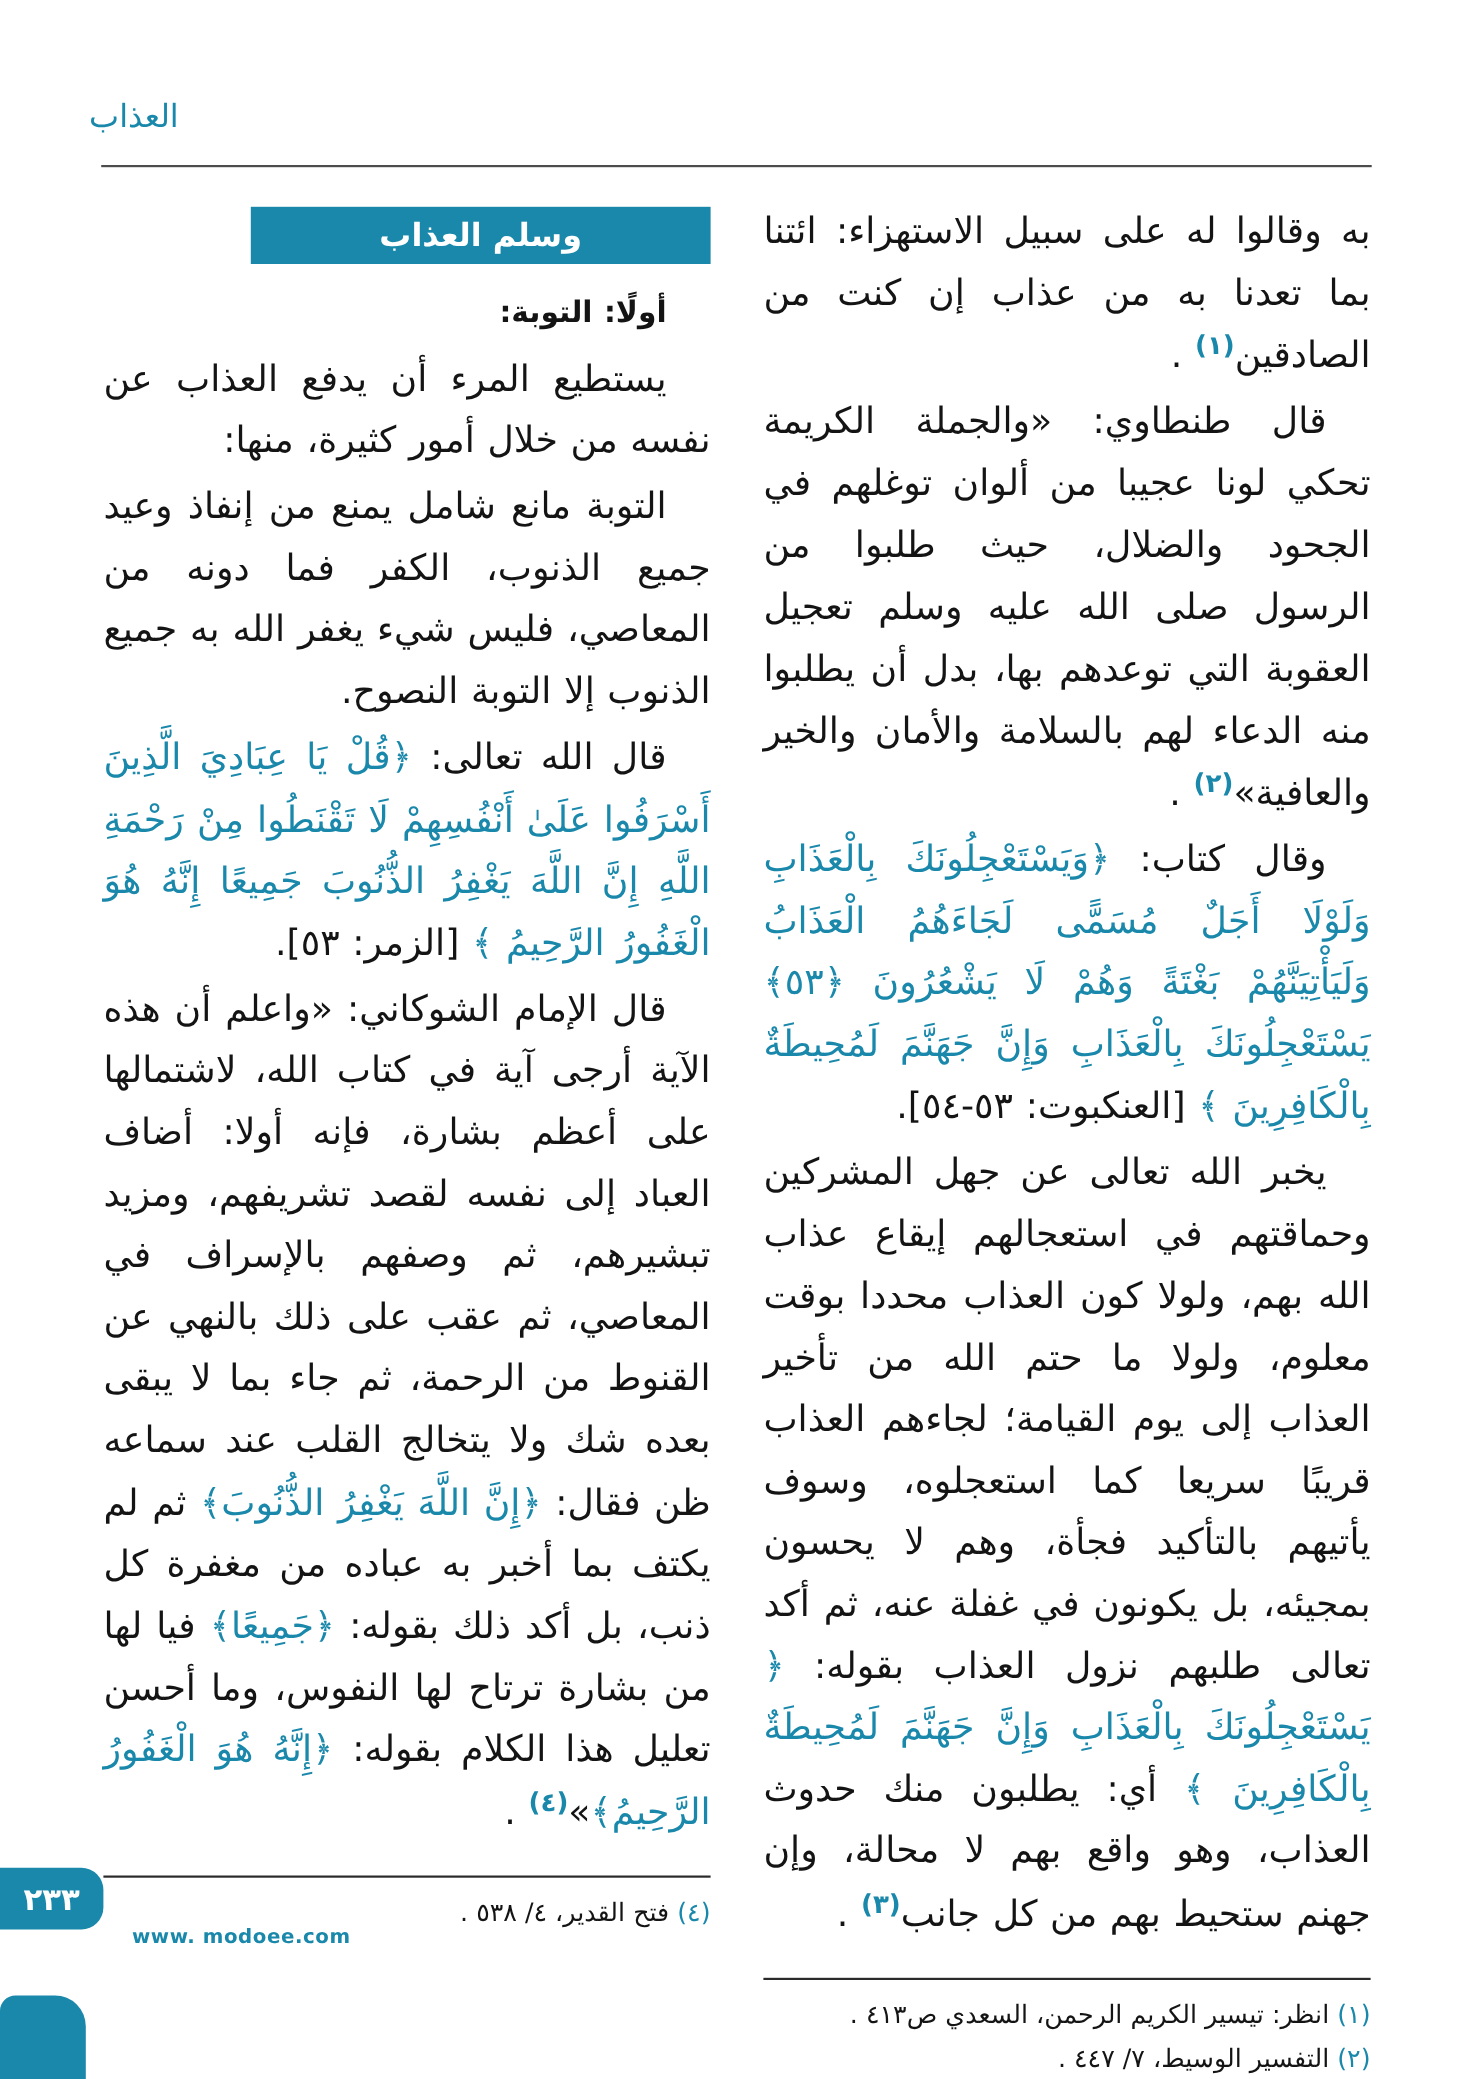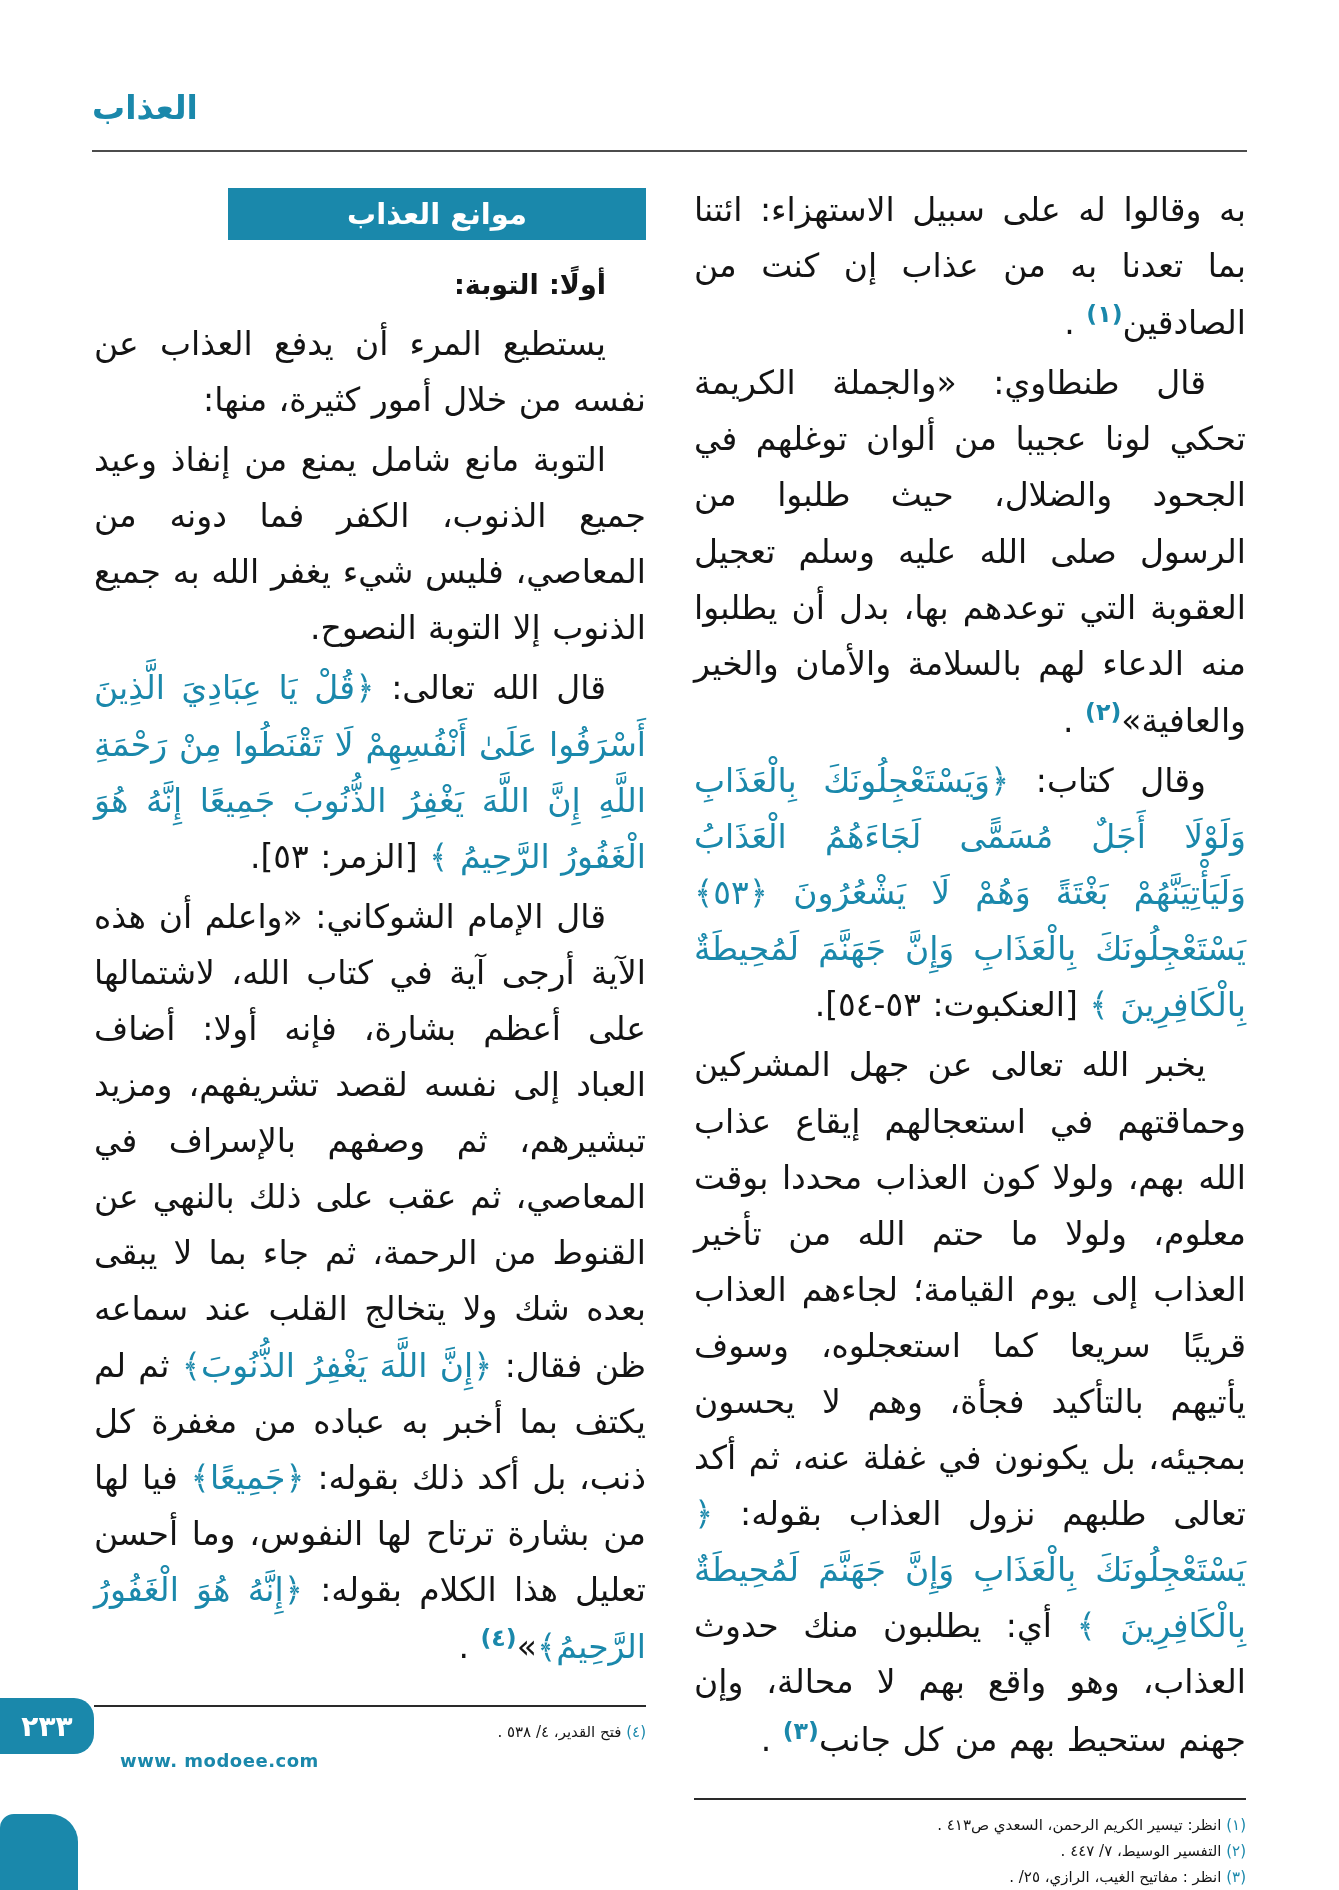--- a/index.html
+++ b/index.html
@@ -8,22 +8,22 @@
     position:relative;
     width:1339px; height:1890px;
     background:#ffffff;
     direction:rtl;
     font-family:"DejaVu Sans", sans-serif;
     overflow:hidden;
     margin:0 auto;
   }
   
   .header-title {
-    position:absolute; top:88px; left:92px;
-    color:var(--teal); font-size:33px; font-weight:bold;
+    position:absolute; top:88px; left:81px;
+    color:var(--teal); font-size:29px; font-weight:normal;
   }
   .header-rule {
     position:absolute; top:150px; left:92px; right:92px;
     border-top:2px solid #4c4c4c;
   }
   
   .content {
     position:absolute; top:182px; right:93px;
     width:1153px;
     display:flex; gap:48px;
@@ -59,21 +59,21 @@
     background:var(--teal);
     color:#ffffff; font-size:29px; font-weight:bold;
     display:flex; align-items:center; justify-content:center;
   }
   
   .col-left .section-box { margin:6px 0 22px auto; }
   
   .footnotes { margin-top:30px; }
   .fn-rule { border-top:2px solid #2a2a2a; margin-bottom:12px; }
   .footnote {
-    font-size:15px; line-height:1.75; color:#141414;
+    font-size:23px; line-height:1.75; color:#141414;
     text-align:right;
     padding-right:58px; text-indent:-58px;
   }
   .fn-marker { color:var(--teal); }
   
   .page-number-pill {
     position:absolute; left:0; top:1698px;
     width:94px; height:56px;
     background:var(--teal);
     border-radius:0 20px 20px 0;
@@ -115,21 +115,21 @@
         <div class="fn-rule"></div>
         <div class="fn-list">
             <div class="footnote"><span class="fn-marker">(١) </span><span class="fn-text">انظر: تيسير الكريم الرحمن، السعدي ص٤١٣ .</span></div>
             <div class="footnote"><span class="fn-marker">(٢) </span><span class="fn-text">التفسير الوسيط، ٧/ ٤٤٧ .</span></div>
             <div class="footnote"><span class="fn-marker">(٣) </span><span class="fn-text">انظر : مفاتيح الغيب، الرازي، ٢٥/ .</span></div>
           </div>
       </div>
     </section>
 
     <section class="col col-left">
-      <div class="section-box">موانع العذاب</div>
+      <div class="section-box">وسلم العذاب</div>
       <div class="blocks">
           <div class="block heading"><span class="seg-text">أولًا: التوبة:</span></div>
           <div class="block para"><span class="seg-text">يستطيع المرء أن يدفع العذاب عن نفسه من خلال أمور كثيرة، منها:</span></div>
           <div class="block para"><span class="seg-text">التوبة مانع شامل يمنع من إنفاذ وعيد جميع الذنوب، الكفر فما دونه من المعاصي، فليس شيء يغفر الله به جميع الذنوب إلا التوبة النصوح.</span></div>
           <div class="block para"><span class="seg-text">قال الله تعالى: </span><span class="seg-verse">﴿قُلْ يَا عِبَادِيَ الَّذِينَ أَسْرَفُوا عَلَىٰ أَنْفُسِهِمْ لَا تَقْنَطُوا مِنْ رَحْمَةِ اللَّهِ إِنَّ اللَّهَ يَغْفِرُ الذُّنُوبَ جَمِيعًا إِنَّهُ هُوَ الْغَفُورُ الرَّحِيمُ ﴾</span><span class="seg-ref"> [الزمر: ٥٣].</span></div>
           <div class="block para"><span class="seg-text">قال الإمام الشوكاني: «واعلم أن هذه الآية أرجى آية في كتاب الله، لاشتمالها على أعظم بشارة، فإنه أولا: أضاف العباد إلى نفسه لقصد تشريفهم، ومزيد تبشيرهم، ثم وصفهم بالإسراف في المعاصي، ثم عقب على ذلك بالنهي عن القنوط من الرحمة، ثم جاء بما لا يبقى بعده شك ولا يتخالج القلب عند سماعه ظن فقال: </span><span class="seg-verse">﴿إِنَّ اللَّهَ يَغْفِرُ الذُّنُوبَ﴾</span><span class="seg-text"> ثم لم يكتف بما أخبر به عباده من مغفرة كل ذنب، بل أكد ذلك بقوله: </span><span class="seg-verse">﴿جَمِيعًا﴾</span><span class="seg-text"> فيا لها من بشارة ترتاح لها النفوس، وما أحسن تعليل هذا الكلام بقوله: </span><span class="seg-verse">﴿إِنَّهُ هُوَ الْغَفُورُ الرَّحِيمُ﴾</span><span class="seg-text">»</span><span class="seg-fnref">(٤)</span><span class="seg-text"> .</span></div>
         </div>
       <div class="footnotes">
         <div class="fn-rule"></div>
         <div class="fn-list">

